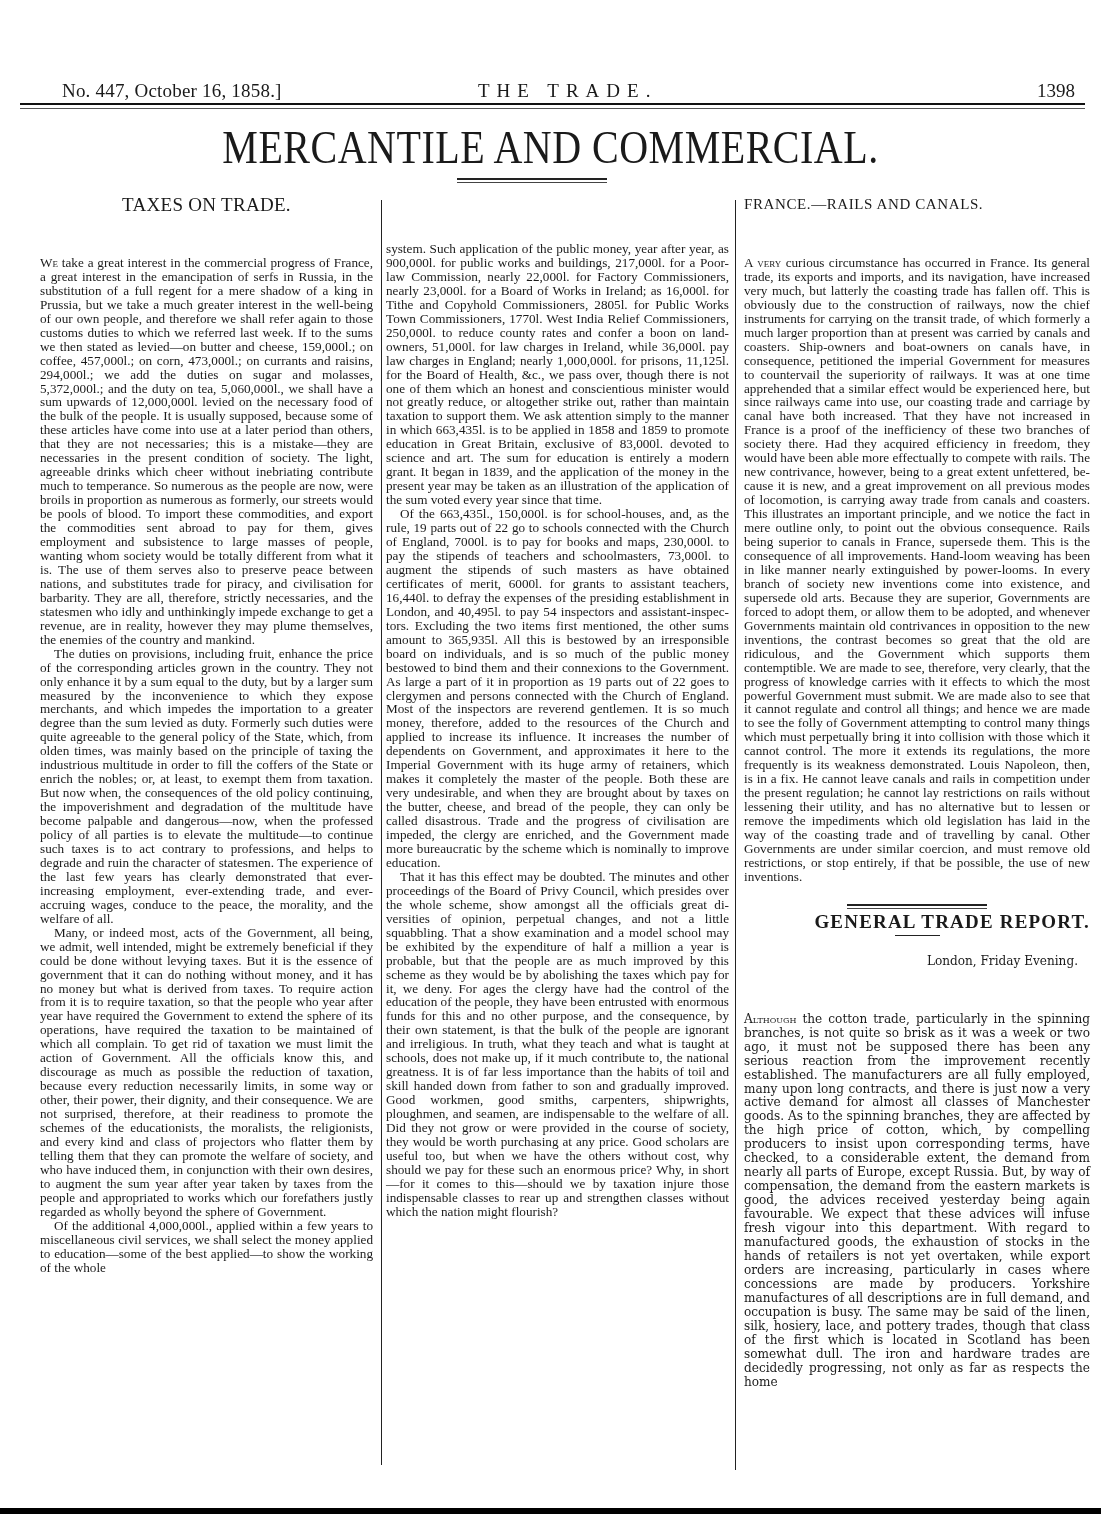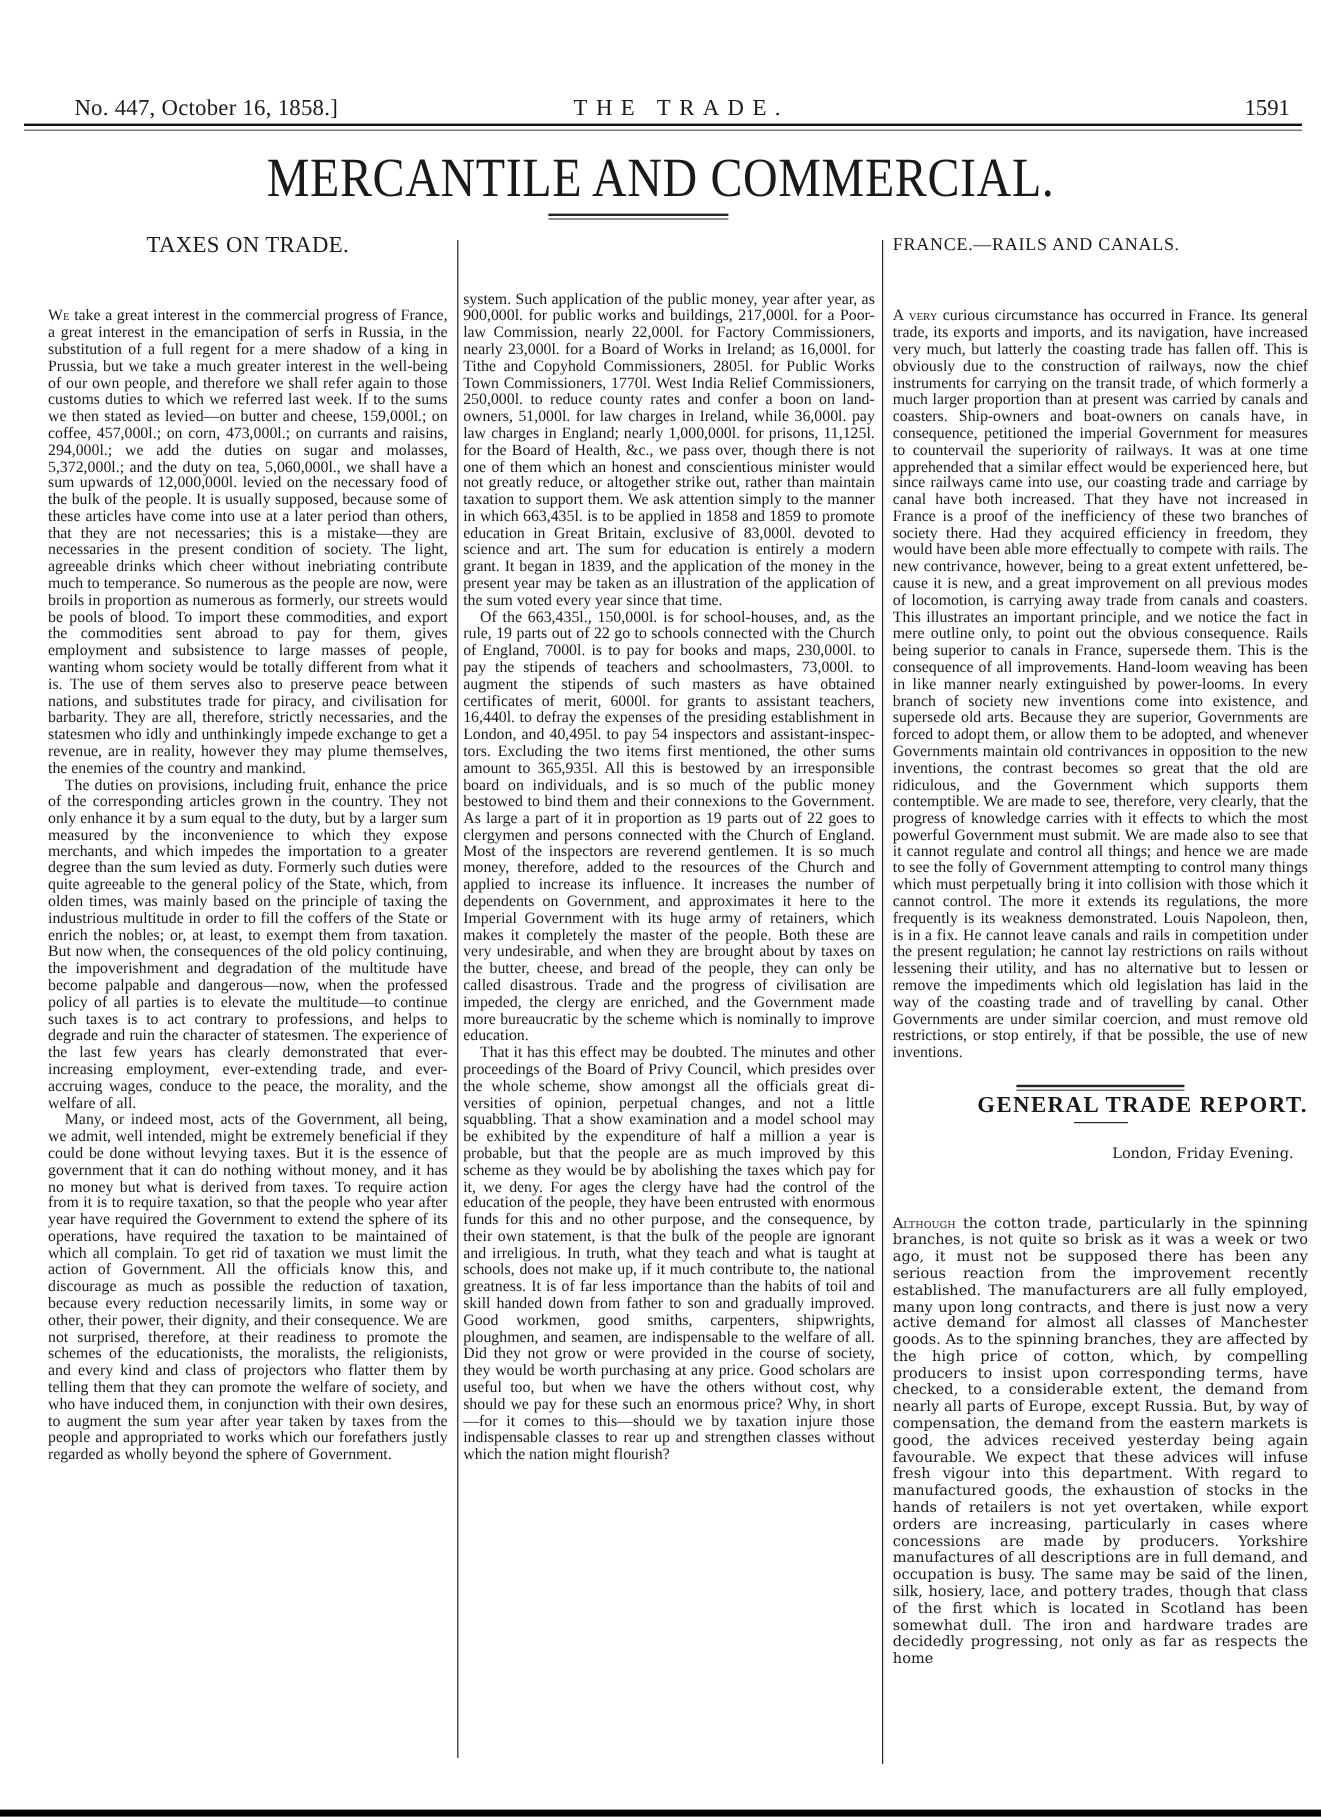--- a/index.html
+++ b/index.html
@@ -34,37 +34,38 @@
   .bottom-band { position: absolute; left: 0; top: 1508px; width: 1101px; height: 6px; background: #000; }
 </style>
 </head>
 <body>
 
 <div class="page">
 
   <div class="running-head">
     <span class="issue">No. 447, October 16, 1858.]</span>
     <span class="paper">THE TRADE.</span>
-    <span class="pagenum">1591</span>
+    <span class="pagenum">1398</span>
   </div>
   <div class="head-rule"></div>
   <div class="head-rule-thin"></div>
 
   <div class="masthead">MERCANTILE AND COMMERCIAL.</div>
   <div class="masthead-rule"></div>
   <div class="masthead-rule2"></div>
 
   <div class="vrule vr1"></div>
   <div class="vrule vr2"></div>
 
   <div class="col col-left">
     <h2 class="section-title">TAXES ON TRADE.</h2>
     <p class="first"><span class="dropword">We</span><span> take a great interest in the commercial progress of France, a great interest in the emancipation of serfs in Russia, in the substitution of a full regent for a mere shadow of a king in Prussia, but we take a much greater interest in the well-being of our own people, and therefore we shall refer again to those customs duties to which we referred last week. If to the sums we then stated as levied—on butter and cheese, 159,000l.; on coffee, 457,000l.; on corn, 473,000l.; on currants and raisins, 294,000l.; we add the duties on sugar and molasses, 5,372,000l.; and the duty on tea, 5,060,000l., we shall have a sum upwards of 12,000,000l. levied on the necessary food of the bulk of the people. It is usually sup­posed, because some of these articles have come into use at a later period than others, that they are not necessaries; this is a mistake—they are necessaries in the present condition of society. The light, agreeable drinks which cheer without in­ebriating contribute much to temperance. So numerous as the people are now, were broils in proportion as numerous as formerly, our streets would be pools of blood. To import these com­modities, and export the commodities sent abroad to pay for them, gives employment and subsis­tence to large masses of people, wanting whom society would be totally different from what it is. The use of them serves also to preserve peace be­tween nations, and substitutes trade for piracy, and civilisation for barbarity. They are all, therefore, strictly necessaries, and the statesmen who idly and unthinkingly impede exchange to get a revenue, are in reality, however they may plume themselves, the enemies of the country and mankind.</span></p>
     <p>The duties on provisions, including fruit, enhance the price of the corresponding articles grown in the country. They not only enhance it by a sum equal to the duty, but by a larger sum measured by the inconvenience to which they expose merchants, and which impedes the importation to a greater degree than the sum levied as duty. Formerly such duties were quite agreeable to the general policy of the State, which, from olden times, was mainly based on the principle of taxing the in­dustrious multitude in order to fill the coffers of the State or enrich the nobles; or, at least, to exempt them from taxation. But now when, the conse­quences of the old policy continuing, the impoverish­ment and degradation of the multitude have become palpable and dangerous—now, when the professed policy of all parties is to elevate the multitude—to continue such taxes is to act contrary to professions, and helps to degrade and ruin the character of statesmen. The experience of the last few years has clearly demonstrated that ever-increasing em­ployment, ever-extending trade, and ever-accruing wages, conduce to the peace, the morality, and the welfare of all.</p>
     <p>Many, or indeed most, acts of the Government, all being, we admit, well intended, might be extremely beneficial if they could be done without levying taxes. But it is the essence of government that it can do nothing without money, and it has no money but what is derived from taxes. To require action from it is to require taxation, so that the people who year after year have required the Government to extend the sphere of its operations, have re­quired the taxation to be maintained of which all complain. To get rid of taxation we must limit the action of Government. All the officials know this, and discourage as much as possible the reduction of taxation, because every reduction necessarily limits, in some way or other, their power, their dignity, and their consequence. We are not sur­prised, therefore, at their readiness to promote the schemes of the educationists, the moralists, the religionists, and every kind and class of projectors who flatter them by telling them that they can promote the welfare of society, and who have in­duced them, in conjunction with their own desires, to augment the sum year after year taken by taxes from the people and appropriated to works which our forefathers justly regarded as wholly beyond the sphere of Government.</p>
+    <p id="p3-left">Of the additional 4,000,000l., applied within a few years to miscellaneous civil services, we shall select the money applied to education—some of the best applied—to show the working of the whole</p>
   </div>
 
   <div class="col col-mid">
     <p class="first" id="p3-mid">system. Such application of the public money, year after year, as 900,000l. for public works and buildings, 217,000l. for a Poor-law Commission, nearly 22,000l. for Factory Commissioners, nearly 23,000l. for a Board of Works in Ireland; as 16,000l. for Tithe and Copyhold Commissioners, 2805l. for Public Works Town Commissioners, 1770l. West India Relief Commissioners, 250,000l. to reduce county rates and confer a boon on land­owners, 51,000l. for law charges in Ireland, while 36,000l. pay law charges in England; nearly 1,000,000l. for prisons, 11,125l. for the Board of Health, &amp;c., we pass over, though there is not one of them which an honest and conscientious minister would not greatly reduce, or altogether strike out, rather than maintain taxation to support them. We ask attention simply to the manner in which 663,435l. is to be applied in 1858 and 1859 to pro­mote education in Great Britain, exclusive of 83,000l. devoted to science and art. The sum for education is entirely a modern grant. It began in 1839, and the application of the money in the pre­sent year may be taken as an illustration of the application of the sum voted every year since that time.</p>
     <p>Of the 663,435l., 150,000l. is for school-houses, and, as the rule, 19 parts out of 22 go to schools connected with the Church of England, 7000l. is to pay for books and maps, 230,000l. to pay the stipends of teachers and schoolmasters, 73,000l. to augment the stipends of such masters as have ob­tained certificates of merit, 6000l. for grants to assistant teachers, 16,440l. to defray the expenses of the presiding establishment in London, and 40,495l. to pay 54 inspectors and assistant-inspec­tors. Excluding the two items first mentioned, the other sums amount to 365,935l. All this is be­stowed by an irresponsible board on individuals, and is so much of the public money bestowed to bind them and their connexions to the Govern­ment. As large a part of it in proportion as 19 parts out of 22 goes to clergymen and persons con­nected with the Church of England. Most of the inspectors are reverend gentlemen. It is so much money, therefore, added to the resources of the Church and applied to increase its influence. It increases the number of dependents on Government, and approximates it here to the Imperial Govern­ment with its huge army of retainers, which makes it completely the master of the people. Both these are very undesirable, and when they are brought about by taxes on the butter, cheese, and bread of the people, they can only be called disastrous. Trade and the progress of civilisation are impeded, the clergy are enriched, and the Government made more bureaucratic by the scheme which is nominally to improve education.</p>
     <p>That it has this effect may be doubted. The minutes and other proceedings of the Board of Privy Council, which presides over the whole scheme, show amongst all the officials great di­versities of opinion, perpetual changes, and not a little squabbling. That a show examination and a model school may be exhibited by the expendi­ture of half a million a year is probable, but that the people are as much improved by this scheme as they would be by abolishing the taxes which pay for it, we deny. For ages the clergy have had the control of the education of the people, they have been entrusted with enormous funds for this and no other purpose, and the consequence, by their own statement, is that the bulk of the people are ignorant and irreligious. In truth, what they teach and what is taught at schools, does not make up, if it much contribute to, the national greatness. It is of far less importance than the habits of toil and skill handed down from father to son and gradually improved. Good workmen, good smiths, carpenters, shipwrights, ploughmen, and seamen, are indispensable to the welfare of all. Did they not grow or were provided in the course of society, they would be worth pur­chasing at any price. Good scholars are useful too, but when we have the others without cost, why should we pay for these such an enormous price? Why, in short—for it comes to this—should we by taxation injure those indispensable classes to rear up and strengthen classes without which the nation might flourish?</p>
   </div>
 
   <div class="col col-right">
     <h3 class="section-title-sm">FRANCE.—RAILS AND CANALS.</h3>

